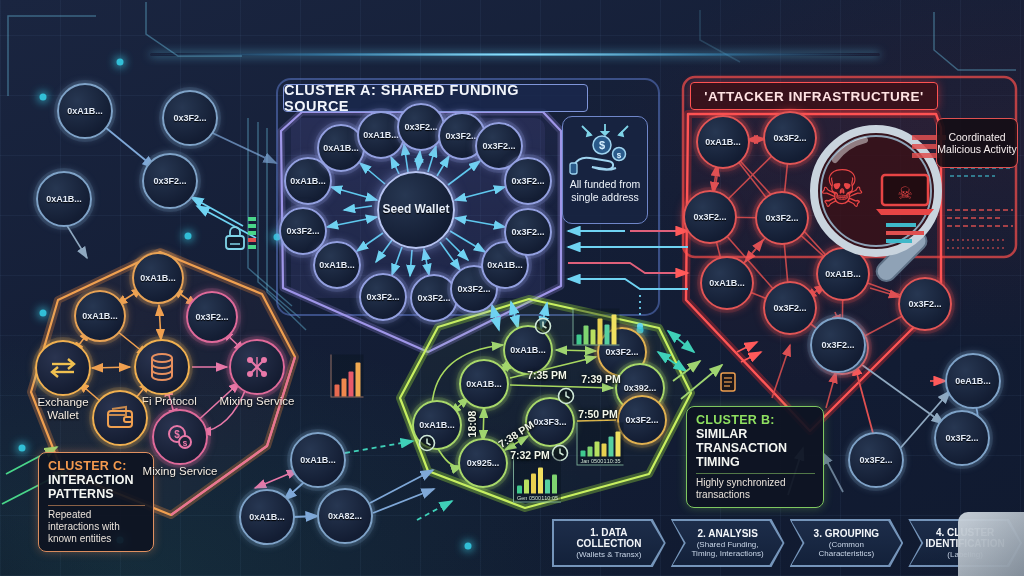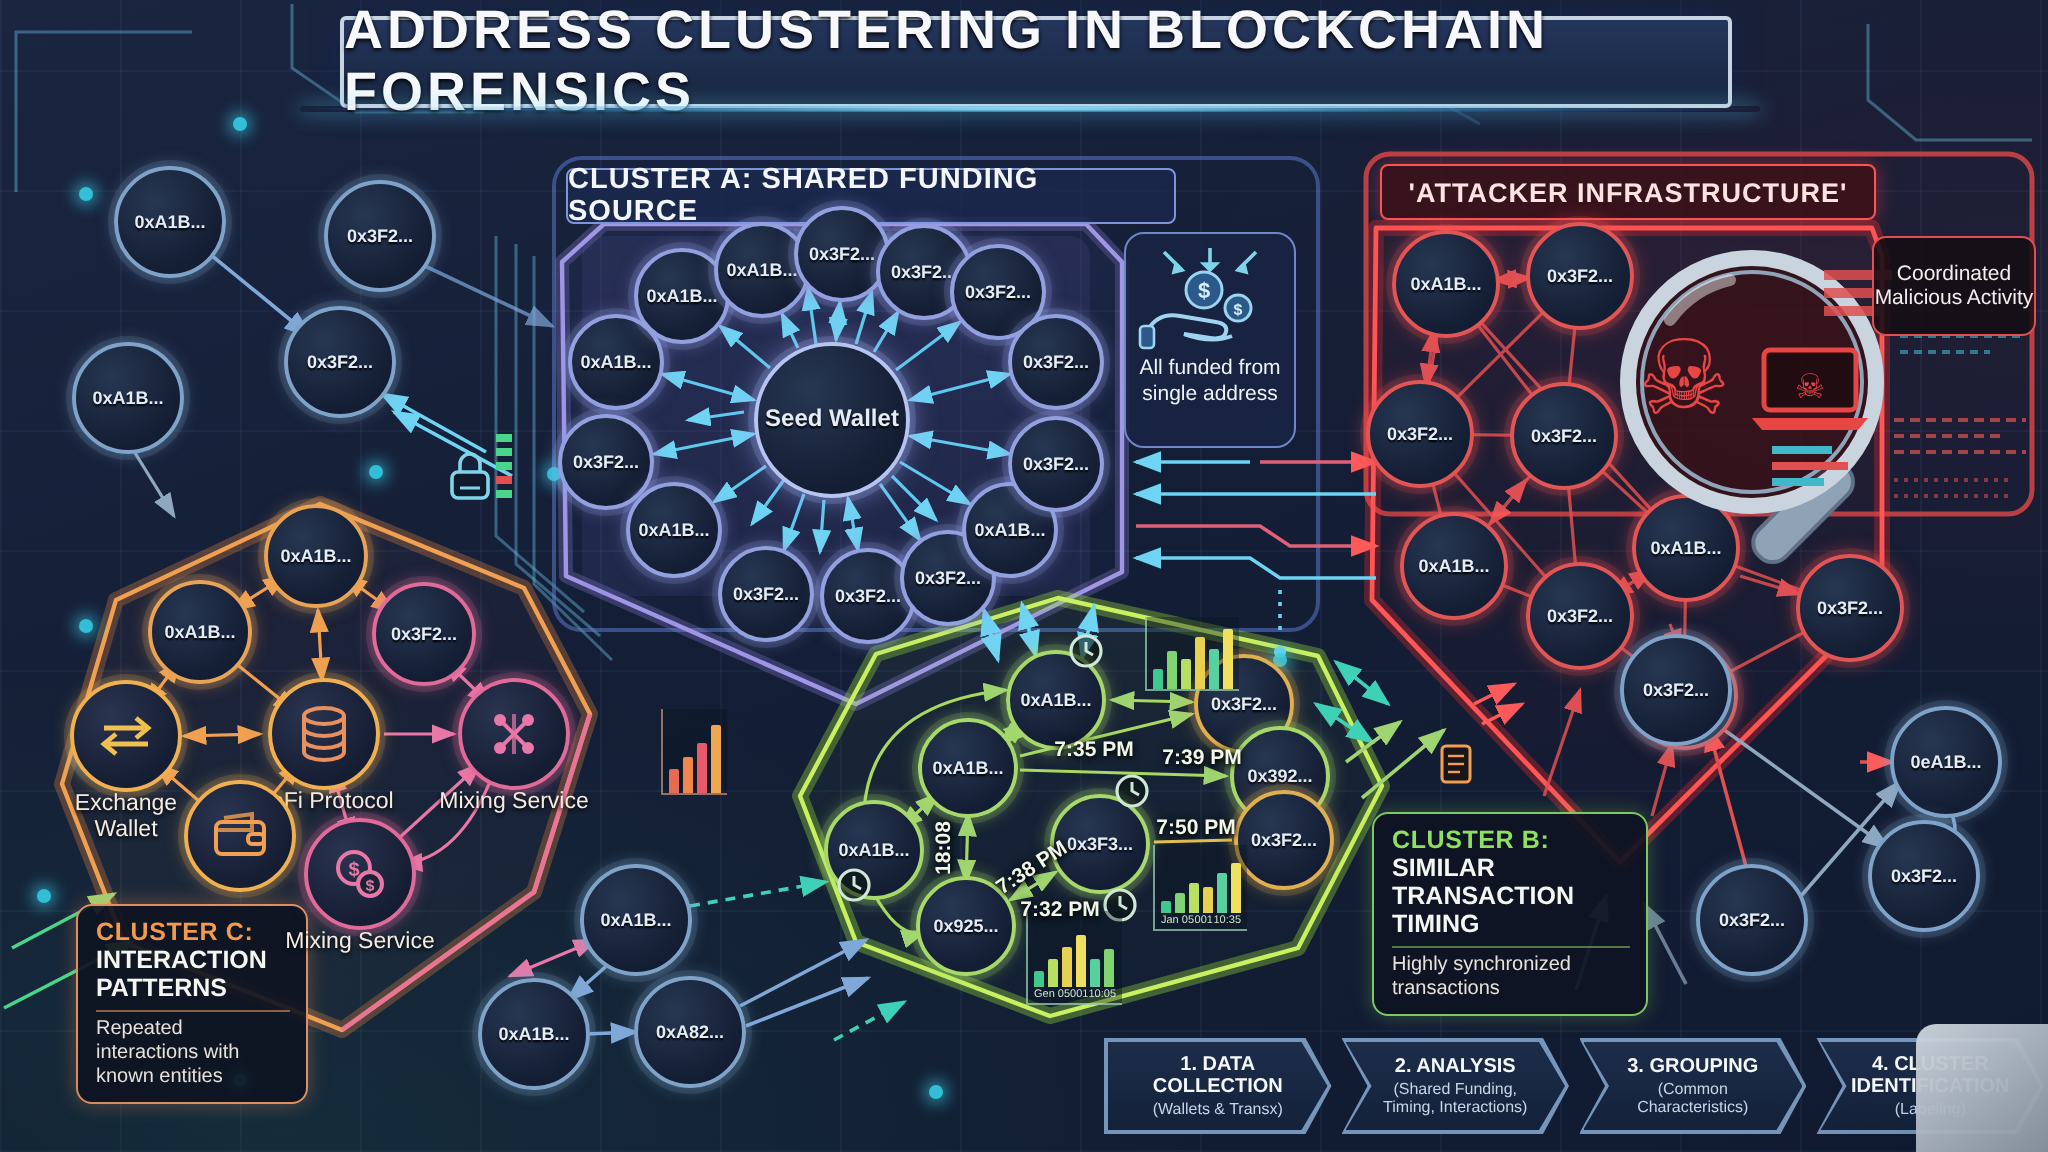--- a/index.html
+++ b/index.html
@@ -320,23 +320,20 @@
       <line x1="625" y1="231" x2="568" y2="231" stroke="#6fd3f2" marker-end="url(#mkC)"></line>
       <line x1="630" y1="231" x2="688" y2="231" stroke="#e0607a" marker-end="url(#mkR)"></line>
       <line x1="688" y1="247" x2="568" y2="247" stroke="#6fd3f2" marker-end="url(#mkC)"></line>
       <path d="M568,263 L630,263 L645,273 L688,273" stroke="#e0607a" marker-end="url(#mkR)"></path>
       <path d="M688,289 L640,289 L625,279 L568,279" stroke="#6fd3f2" marker-end="url(#mkC)"></path>
       <path d="M640,295 L640,318" stroke="#6fd3f2" stroke-dasharray="2 4"></path>
       <circle cx="640" cy="326" r="3" fill="#6fd3f2"></circle>
     </g>
   </svg>
 
-  <div class="title-bar">
-    <span>ADDRESS CLUSTERING IN BLOCKCHAIN FORENSICS</span>
-  </div>
   <div class="title-underline"></div>
 
   <div class="hdr hdr-a">CLUSTER A: SHARED FUNDING SOURCE</div>
   <div class="hdr hdr-r">'ATTACKER INFRASTRUCTURE'</div>
 
   <div class="funding-box">
     <svg width="74" height="52" viewBox="0 0 74 52">
       <g stroke="#7fd4e8" stroke-width="1.8" fill="none">
         <path d="M14,3 L23,12"></path>
           <path d="M37,1 L37,11"></path>

